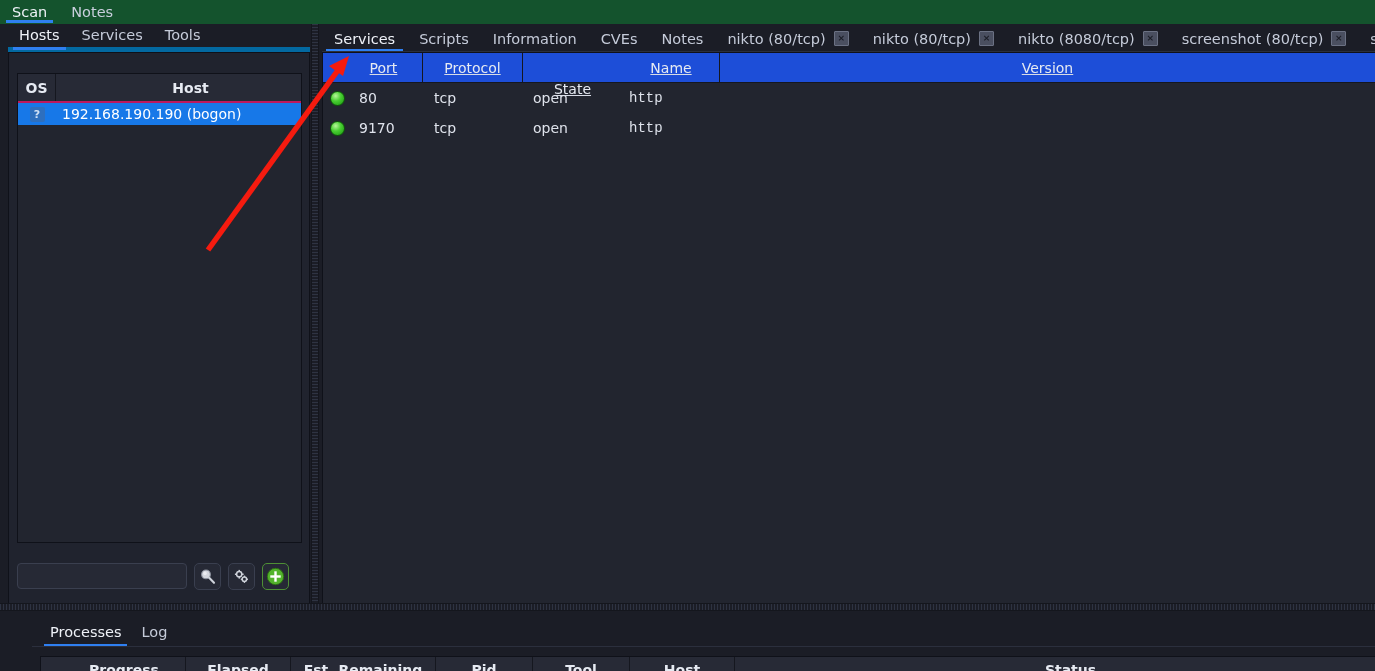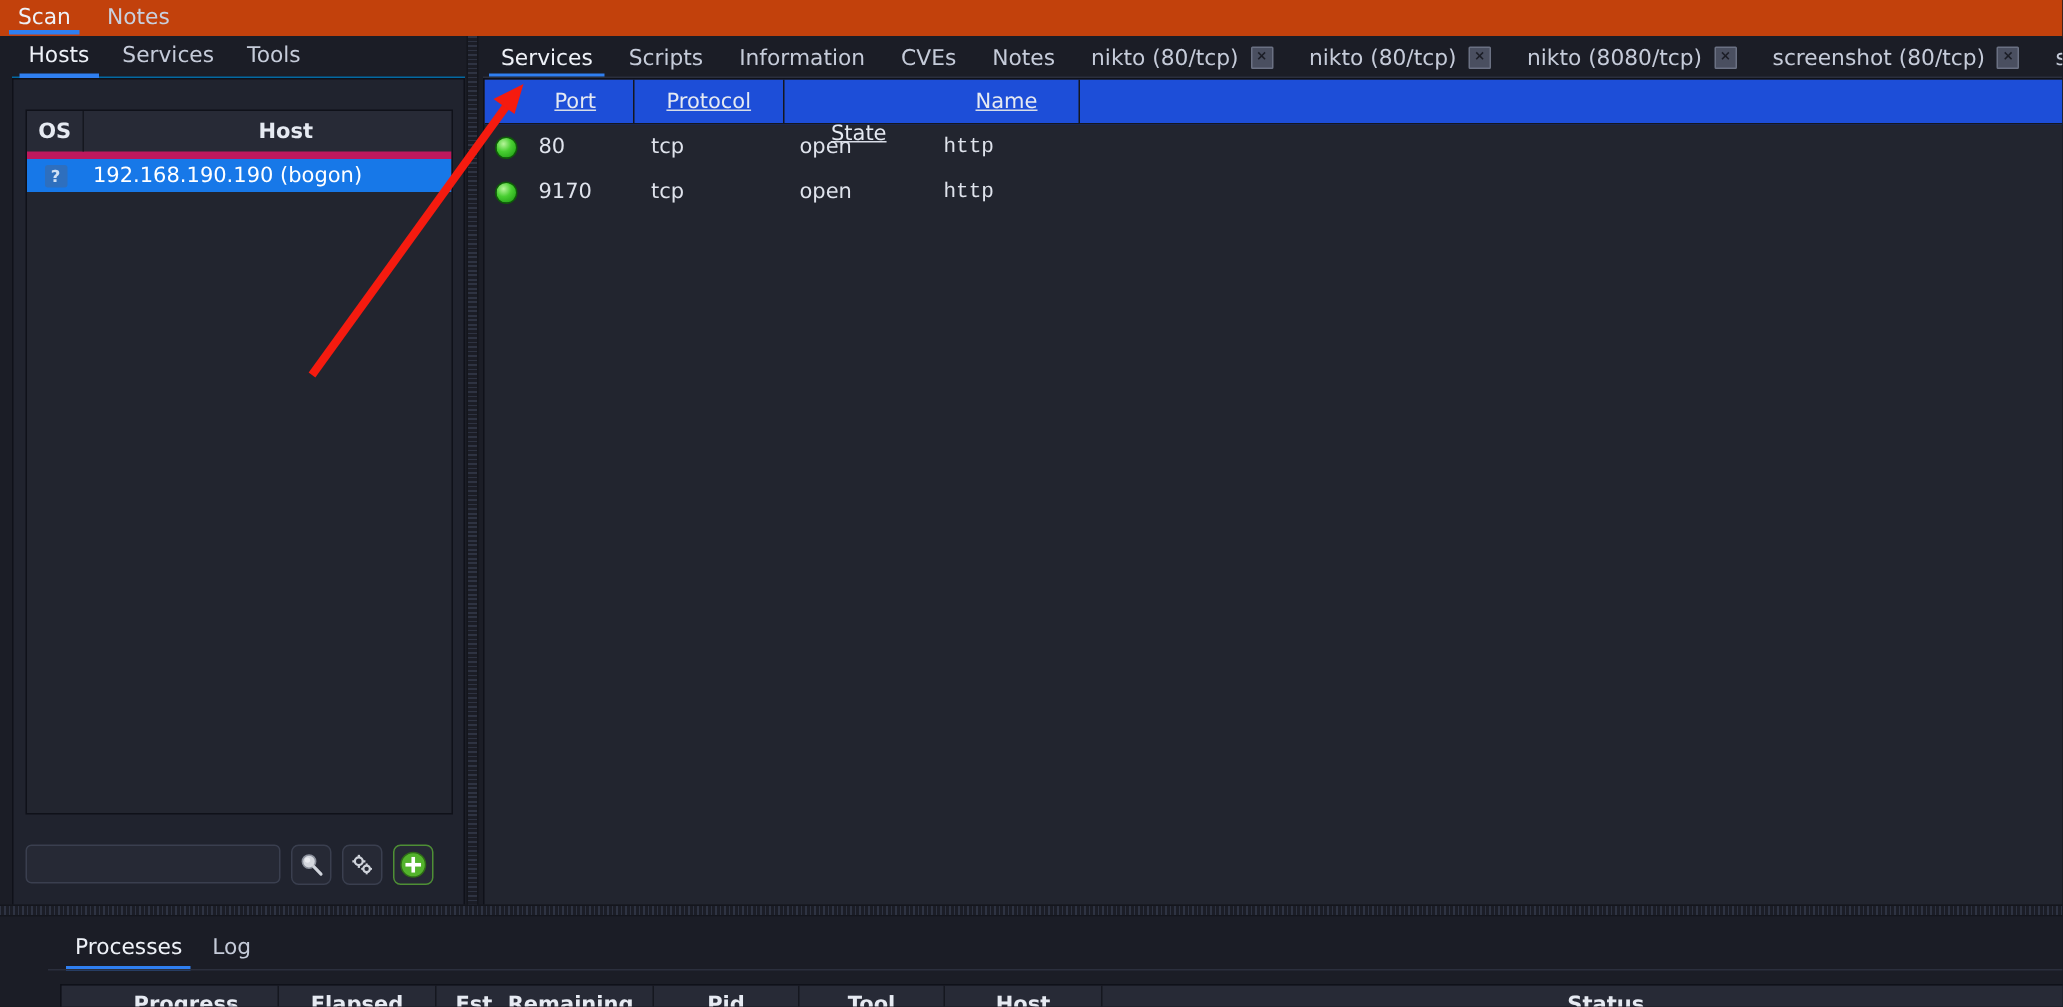--- a/index.html
+++ b/index.html
@@ -22,21 +22,21 @@
     height: 671px;
     background: #1b1d26;
   }
 
   
   .toplevel-tabs {
     position: absolute;
     left: 0; top: 0;
     width: 1375px;
     height: 24px;
-    background: #c2410c;
+    background: #14532d;
     display: flex;
     align-items: flex-start;
     border-bottom: 1px solid #13151c;
   }
   .tl-tab {
     position: relative;
     padding: 2px 12px 0 12px;
     font-size: 14.5px;
     line-height: 20px;
     color: #c9cfdd;
@@ -70,21 +70,21 @@
     width: 302px;
     height: 583px;
   }
   .sub-tabs {
     position: absolute;
     left: 0; top: 0;
     height: 28px;
     width: 302px;
     display: flex;
     align-items: center;
-    border-bottom: 1px solid #0369a1;
+    border-bottom: 5px solid #0369a1;
     box-sizing: border-box;
   }
   .sub-tab {
     position: relative;
     padding: 2px 11px 0 11px;
     font-size: 14.5px;
     line-height: 22px;
     color: #c5cbd9;
     height: 27px;
     box-sizing: border-box;
@@ -117,21 +117,21 @@
     height: 470px;
     border: 1px solid #0f1119;
     box-sizing: border-box;
     background: #22252f;
     overflow: hidden;
   }
   .host-header {
     display: flex;
     height: 27px;
     background: #272a36;
-    border-bottom: 5px solid #be185d;
+    border-bottom: 2px solid #be185d;
     font-weight: bold;
     font-size: 14px;
     gap: 24px;
   }
   .host-header .hh {
     display: flex;
     align-items: center;
     justify-content: center;
     color: #e6eaf2;
     border-right: 1px solid #15171f;
@@ -575,20 +575,21 @@
         </div>
       </div>
 
       <div class="svc-box">
         <div class="svc-header">
           <div class="sh c0"></div>
           <div class="sh c1">Port</div>
           <div class="sh c2">Protocol</div>
           <div class="sh c3">State</div>
           <div class="sh c4">Name</div>
+          <div class="sh c5">Version</div>
         </div>
 
         <div class="svc-row">
           <div class="sc c0">
             <span class="port-led"></span>
           </div>
           <div class="sc c1">80</div>
           <div class="sc c2">tcp</div>
           <div class="sc c3">open</div>
           <div class="sc c4">http</div>

